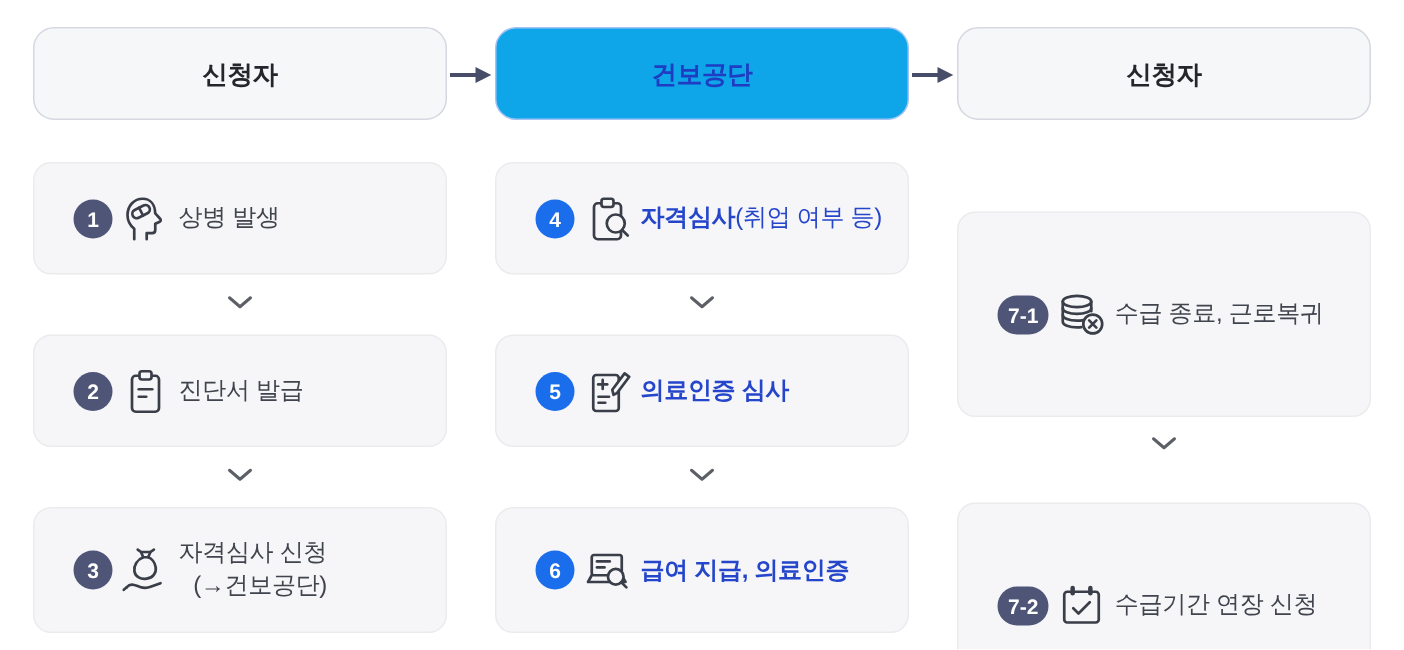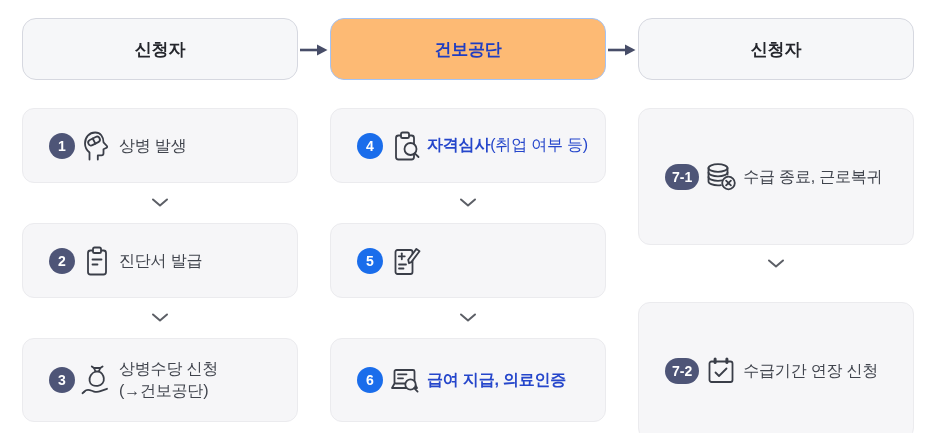--- a/index.html
+++ b/index.html
@@ -8,42 +8,42 @@
   .canvas { position:relative; width:936px; height:433px; background:#fff; overflow:hidden; }
 
   .col { position:absolute; top:18px; width:276px; display:flex; flex-direction:column; }
   .col-1 { left:22px; }
   .col-2 { left:330px; }
   .col-3 { left:638px; }
 
   .header-box { height:62px; border-radius:14px; display:flex; align-items:center; justify-content:center;
                 font-size:17px; font-weight:bold; letter-spacing:-0.2px; }
   .header-gray { background:#f6f7f9; border:1px solid #d6d8e0; color:#24262c; }
-  .header-blue { background:#fdba74; border:1px solid #a3c3f5; color:#1e3dc2;align-items:center; }
+  .header-blue { background:#0ea5e9; border:1px solid #a3c3f5; color:#1e3dc2;align-items:center; }
 
   .first-gap { height:28px; }
   .gap { height:40px; display:flex; align-items:center; justify-content:center; }
   .gap-sm { height:37px; display:flex; align-items:center; justify-content:center; }
 
   .step { background:#f6f6f8; border:1px solid #ebebee; border-radius:12px;
           display:flex; align-items:center; padding-left:26px; }
-  .h75 { height:75px; } .h84 { height:84px; } .h137 { height:137px; } .h138 { height:138px;margin-top:20px; }
+  .h75 { height:75px; } .h84 { height:84px; } .h137 { height:137px;margin-top:33px; } .h138 { height:138px;margin-top:20px; }
 
   .badge { min-width:26px; height:26px; border-radius:13px; color:#fff; font-size:14px; font-weight:bold;
            display:flex; align-items:center; justify-content:center; padding:0 7px; flex:0 0 auto; }
   .badge-slate { background:#4e5577; }
   .badge-blue  { background:#1a6deb; }
 
   .icon-wrap { width:44px; display:flex; align-items:center; justify-content:center; flex:0 0 auto; }
   .icon-wrap svg { display:block; }
   .ic { stroke:#3a3e48; stroke-width:1.8; fill:none; stroke-linecap:round; stroke-linejoin:round; }
   .ic-fill { fill:#3a3e48; stroke:none; }
   .ic-bg { fill:#f6f6f8; }
 
-  .txt { font-size:16px; color:#40444d; line-height:1.35; letter-spacing:-0.2px; }
+  .txt { font-size:16px; color:#40444d; line-height:1.35; letter-spacing:-0.2px;text-align:right; }
   .txt-blue { font-size:16px; color:#2546cb; letter-spacing:-0.2px;text-align:right; }
   .bold { font-weight:bold; }
 
   .flow-arrow { position:absolute; top:43px; }
   .fa-1 { left:299px; }
   .fa-2 { left:607px; }
 </style>
 </head>
 <body>
 
@@ -102,21 +102,21 @@
       <span class="badge badge-slate">3</span>
       <span class="icon-wrap">
         <svg width="36" height="36" viewBox="0 0 36 36">
           <path class="ic" d="M16.5 9.5 C12.5 11 10 15 10.6 18.8 C11.2 22.6 14.8 24.4 18.8 23.8 C22.8 23.2 25.4 20 24.8 16.2 C24.3 12.9 22 10.3 19.8 9.5"></path>
           <path class="ic" d="M16.5 9.5 L15 6 L21.3 6 L19.8 9.5 Z"></path>
           <path class="ic" d="M15 6 L12.8 4.4 M21.3 6 L23.6 4.4"></path>
           <path class="ic" d="M5.5 29.5 C8.2 26.3 11.2 28.3 14.3 29.3 C16.5 30 19.4 30 21.4 29.2 L28 26.8"></path>
           <path class="ic" d="M5.5 29.5 L3.5 31.2"></path>
         </svg>
       </span>
-      <span class="txt"><span>상병수당 신청</span><br><span>(→건보공단)</span></span>
+      <span class="txt"><span>자격심사 신청</span><br><span>(→건보공단)</span></span>
     </div>
   </div>
 
   <div class="col col-2">
     <div class="header-box header-blue">
       <span>건보공단</span>
     </div>
     <div class="first-gap"></div>
 
     <div class="step h75">
@@ -145,20 +145,21 @@
       <span class="icon-wrap">
         <svg width="35" height="34" viewBox="0 0 35 34">
           <rect class="ic" x="7.5" y="6" width="17" height="24" rx="2"></rect>
           <line class="ic" x1="13.8" y1="9.3" x2="13.8" y2="15.3"></line>
           <line class="ic" x1="10.8" y1="12.3" x2="16.8" y2="12.3"></line>
           <line class="ic" x1="11" y1="20.5" x2="18" y2="20.5"></line>
           <line class="ic" x1="11" y1="24.5" x2="15.5" y2="24.5"></line>
           <path class="ic" d="M21 19.2 L20.2 15.8 L28.4 4.9 L31.5 7.2 L23.3 18.1 Z" style="fill:#f6f6f8"></path>
         </svg>
       </span>
+      <span class="txt-blue bold">의료인증 심사</span>
     </div>
 
     <div class="gap">
         <span>
       <svg width="18" height="11" viewBox="0 0 18 11">
             <polyline points="2,2.5 9,8.5 16,2.5" fill="none" stroke="#5c5f66" stroke-width="2" stroke-linecap="round" stroke-linejoin="round"></polyline>
           </svg>
     </span>
       </div>
 

